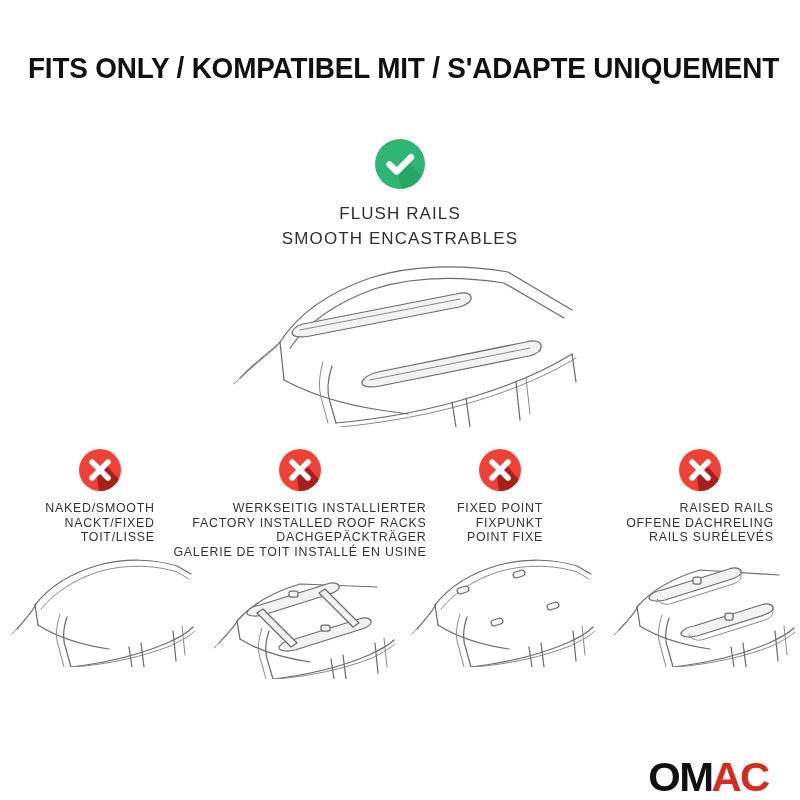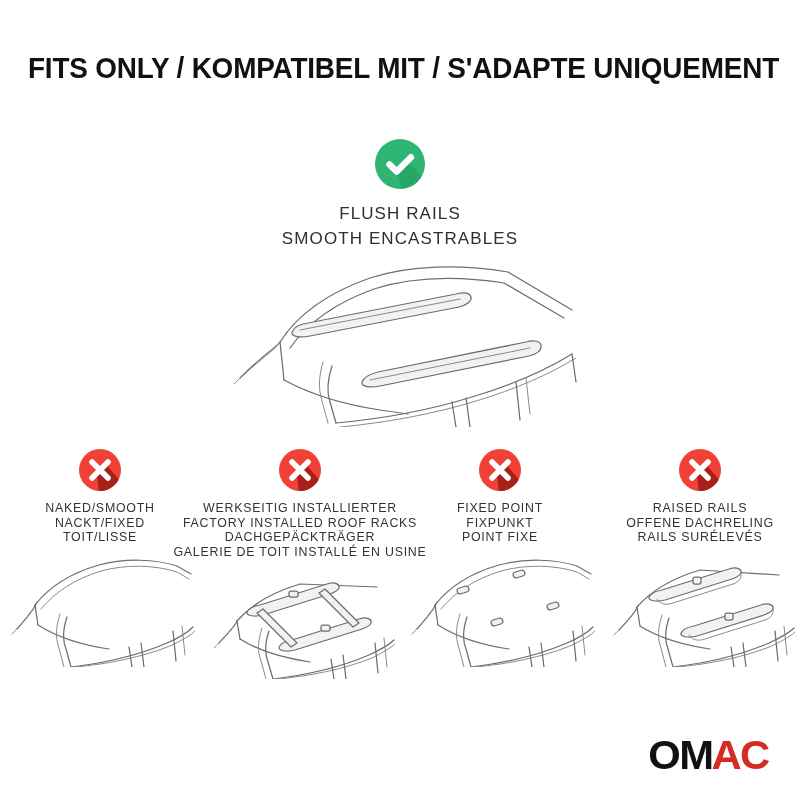--- a/index.html
+++ b/index.html
@@ -85,40 +85,40 @@
     flex-direction: column;
     align-items: center;
   }
   .badge-x {
     width: 44px;
     height: 44px;
     position: relative;
   }
   .option-labels {
     margin-top: 9px;
-    text-align: center;
+    text-align: right;
   }
   .option-line {
     font-size: 12.4px;
     line-height: 14.6px;
     font-weight: 400;
     letter-spacing: 0.75px;
     color: #333333;
     white-space: nowrap;
   }
   .option-art {
     margin-top: 4px;
   }
   .option-art.narrow { margin-top: 4px; }
 
   
   .logo {
     position: absolute;
     right: 32px;
-    bottom: 24px;
+    bottom: 2px;
     display: flex;
     align-items: baseline;
     line-height: 1;
   }
   .logo-text {
     font-family: "Liberation Sans Narrow", "Liberation Sans", sans-serif;
     font-weight: 700;
     font-size: 41px;
     letter-spacing: -1.5px;
     transform: scaleX(1.02);

